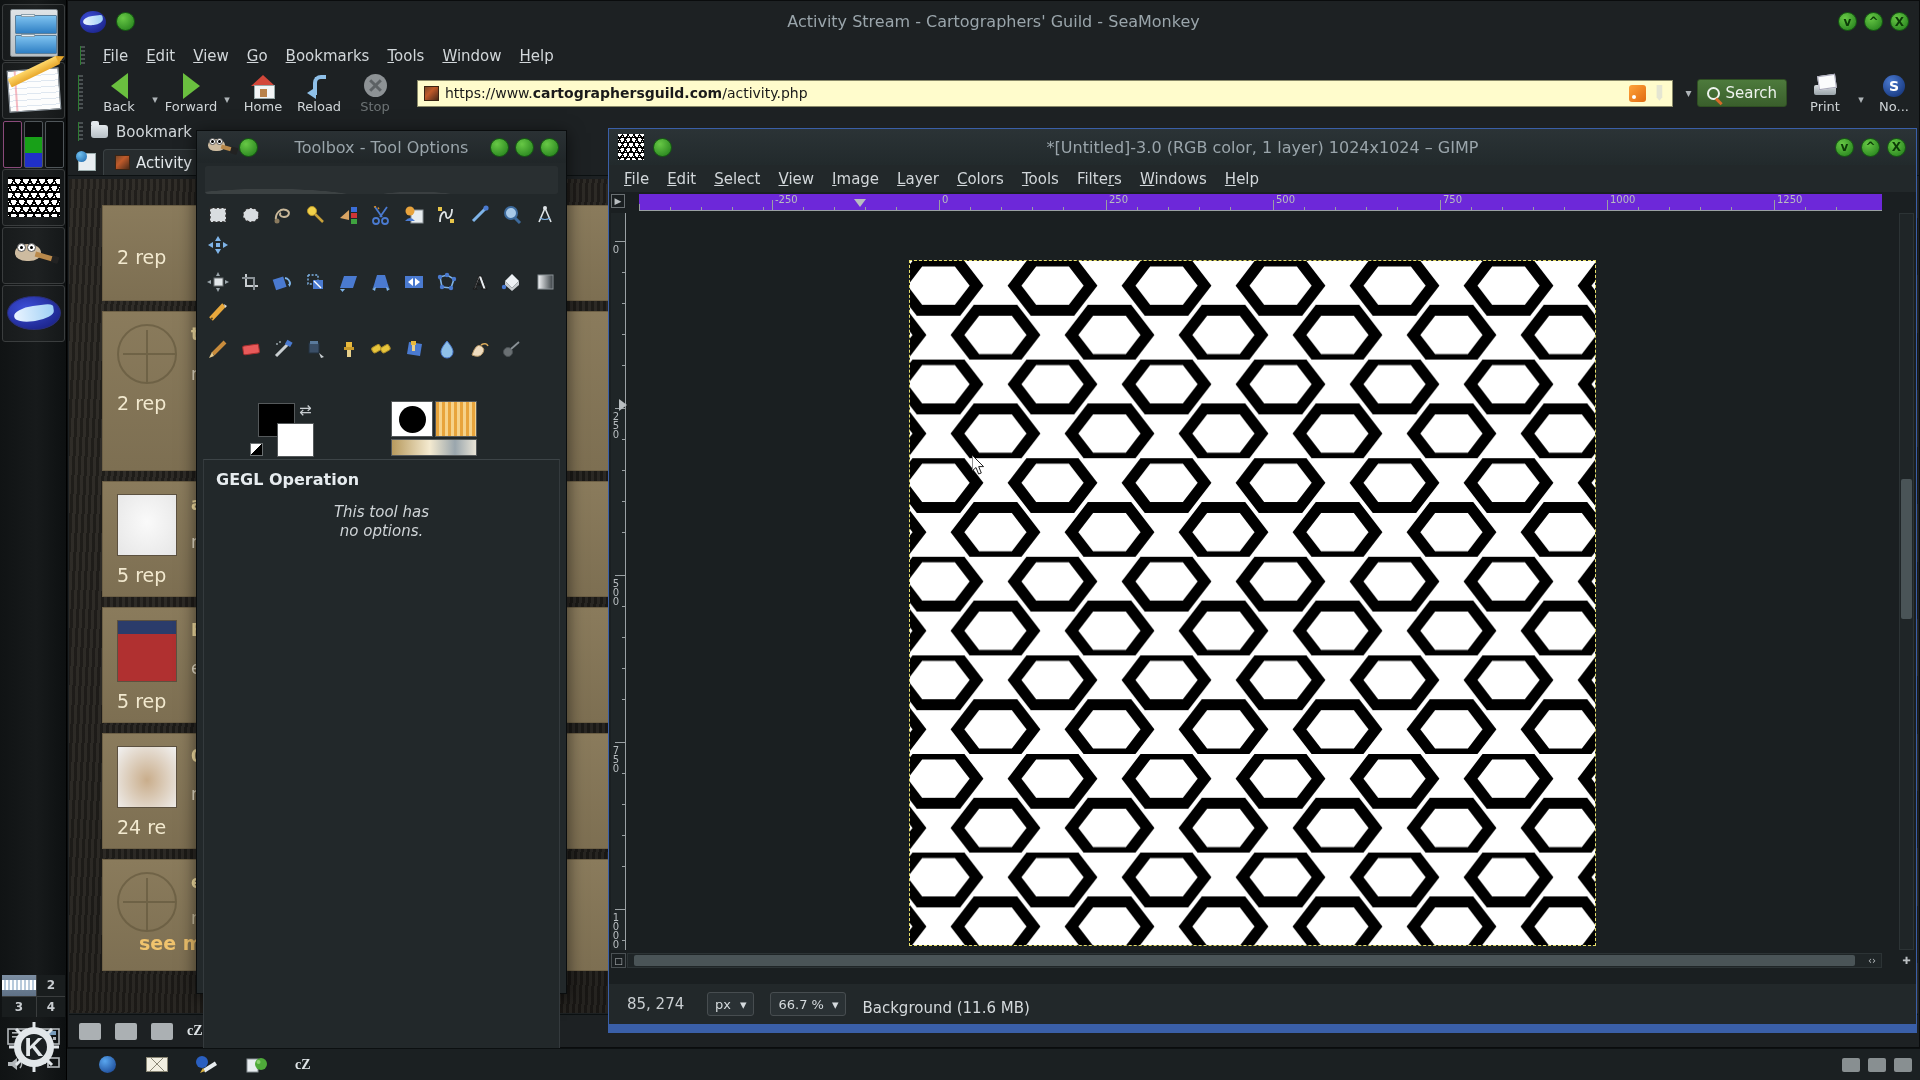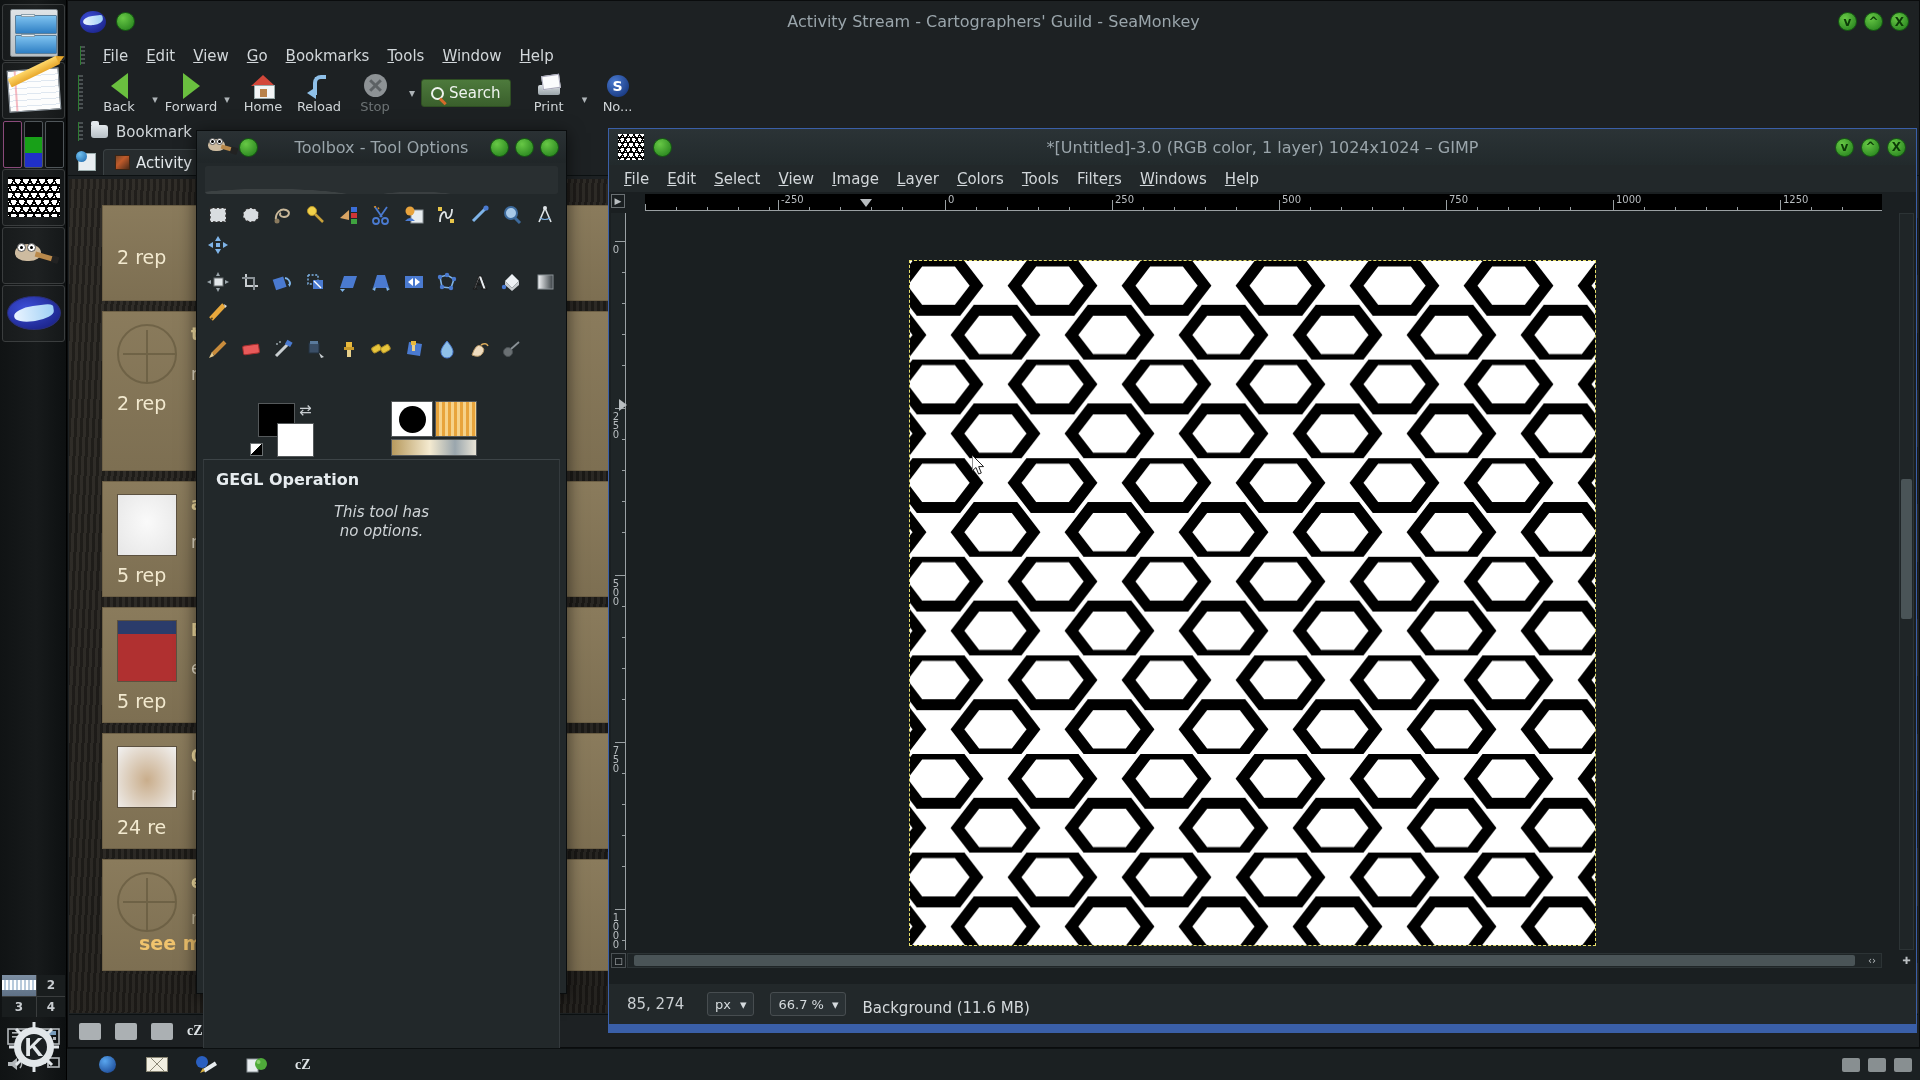--- a/index.html
+++ b/index.html
@@ -246,21 +246,21 @@
   .gw-thumb:before{content:"";position:absolute;inset:-3px;
     background:repeating-linear-gradient(60deg,#000 0 1.3px,transparent 1.3px 5px),
                repeating-linear-gradient(-60deg,#000 0 1.3px,transparent 1.3px 5px),
                repeating-linear-gradient(0deg,#000 0 1.3px,transparent 1.3px 5px);}
   .gw-menubar{height:27px;display:flex;align-items:center;padding-left:6px;color:#d2d7da;font-size:15px;
     background:#22282a;}
   .gw-body{position:absolute;left:0;right:0;top:63px;bottom:48px;background:#1a1f21;}
 
   .corner-tl{position:absolute;left:2px;top:2px;width:14px;height:14px;border:1px solid #6a7073;
     color:#b9bec1;font-size:9px;display:flex;align-items:center;justify-content:center;}
-  .hruler{position:absolute;left:36px;right:34px;top:2px;height:17px;background:#000000;color:#b8bdc0;}
+  .hruler{position:absolute;left:30px;right:34px;top:2px;height:17px;background:#6d28d9;color:#b8bdc0;}
   .vruler{position:absolute;left:2px;top:21px;bottom:34px;width:15px;background:#1f2527;color:#b8bdc0;}
   .tick{position:absolute;background:#9aa0a3;}
   .rlabel{position:absolute;font-size:10px;color:#b8bdc0;white-space:nowrap;}
   .vlabel{position:absolute;font-size:10px;color:#b8bdc0;writing-mode:vertical-rl;text-orientation:upright;
     letter-spacing:-2px;line-height:.75;}
 
   .canvasarea{position:absolute;left:18px;top:21px;right:34px;bottom:34px;background:#1a1f21;overflow:hidden;}
   .imgcanvas{position:absolute;left:283px;top:48px;width:685px;height:684px;background:#fff;
     outline:1px dashed #e8e06a;}
   .hexpattern{position:absolute;inset:0;}
@@ -460,20 +460,26 @@
       <span>Reload</span>
     </div>
 
     <div class="tbbtn dim">
       <div class="tbicon">
           <div class="stopx"></div>
         </div>
       <span>Stop</span>
     </div>
 
+    <div class="urlbar">
+      <div class="favicon"></div>
+      <div class="urltext"><span>https://www.</span><b>cartographersguild.com</b><span>/activity.php</span></div>
+      <div class="rss"></div>
+      <div class="clip"></div>
+    </div>
     <div class="urlcaret">▾</div>
 
     <div class="searchbtn">
       <div class="maglass"></div>
       <span>Search</span>
     </div>
 
     <div class="tbbtn" style="margin-left:10px">
       <div class="tbicon">
           <div class="printer"></div>

